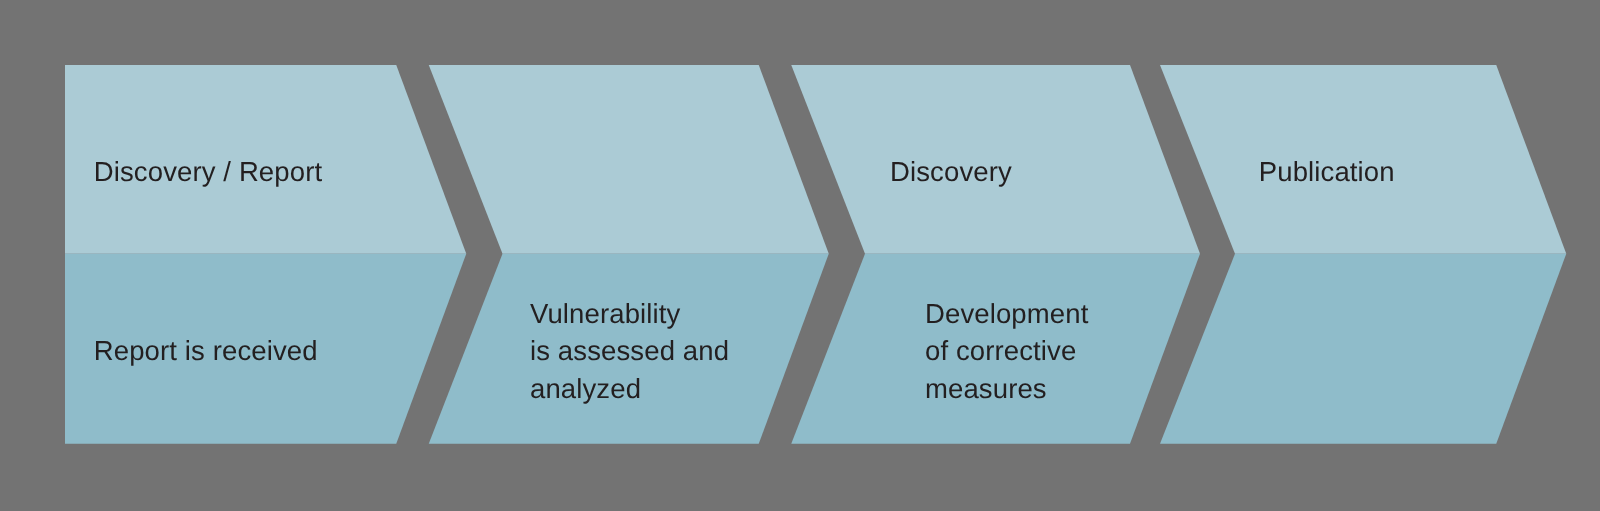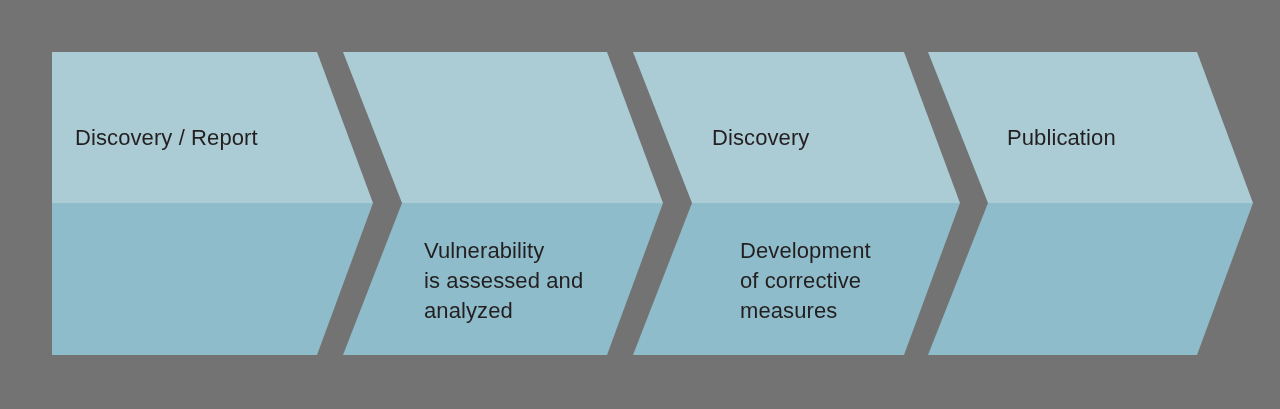--- a/index.html
+++ b/index.html
@@ -70,20 +70,21 @@
     <polygon fill="#abcbd5" points="633,52 904,52 960,203 692,203"></polygon>
     <polygon fill="#8fbcca" points="692,203 960,203 904,355 633,355"></polygon>
 
     <polygon fill="#abcbd5" points="928,52 1197,52 1253,203 988,203"></polygon>
     <polygon fill="#8fbcca" points="988,203 1253,203 1197,355 928,355"></polygon>
   </svg>
 
   <div class="label-layer">
 
     <div class="stage-title" style="left: 75px; top: 123px; width: 250px; color: rgb(35, 31, 32);">Discovery / Report</div>
+    <div class="stage-desc" style="left: 75px; top: 266px; width: 250px; color: rgb(35, 31, 32);">Report is received</div>
 
     <div class="stage-desc" style="left: 424px; top: 236px; width: 210px; color: rgb(35, 31, 32);">Vulnerability
 is assessed and
 analyzed</div>
 
     <div class="stage-title" style="left: 712px; top: 123px; width: 200px; color: rgb(35, 31, 32);">Discovery</div>
     <div class="stage-desc" style="left: 712px; top: 236px; width: 210px; color: rgb(35, 31, 32); margin-left: 28px;">Development
 of corrective
 measures</div>
 

